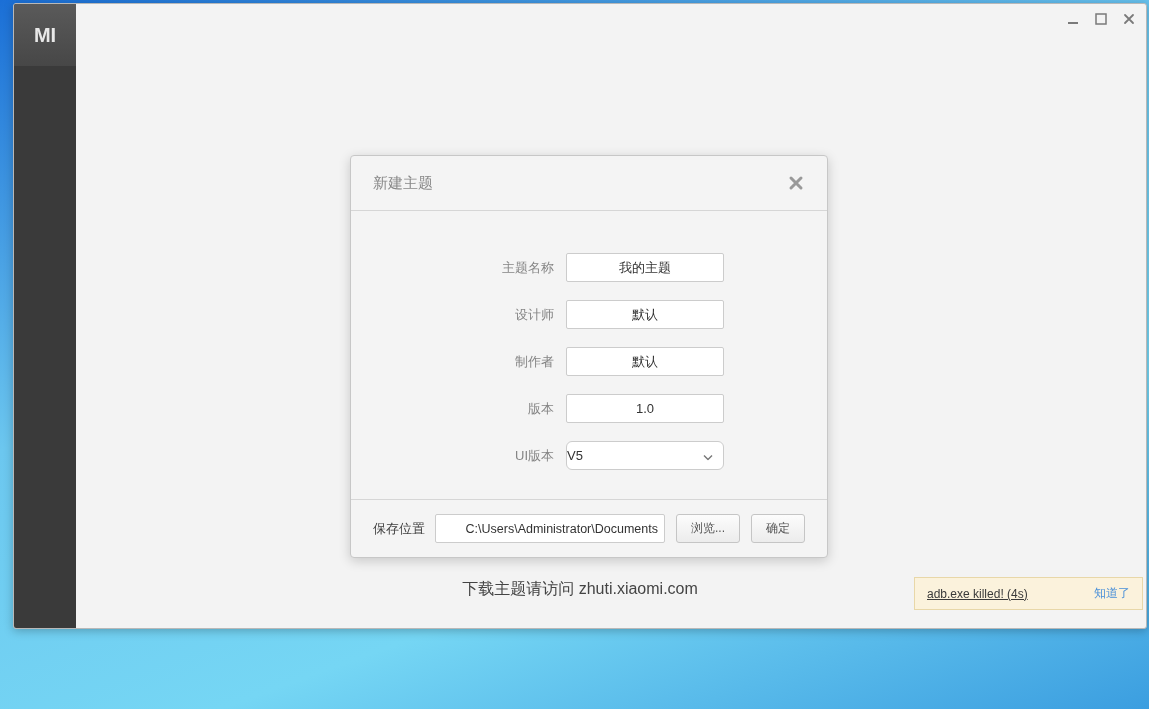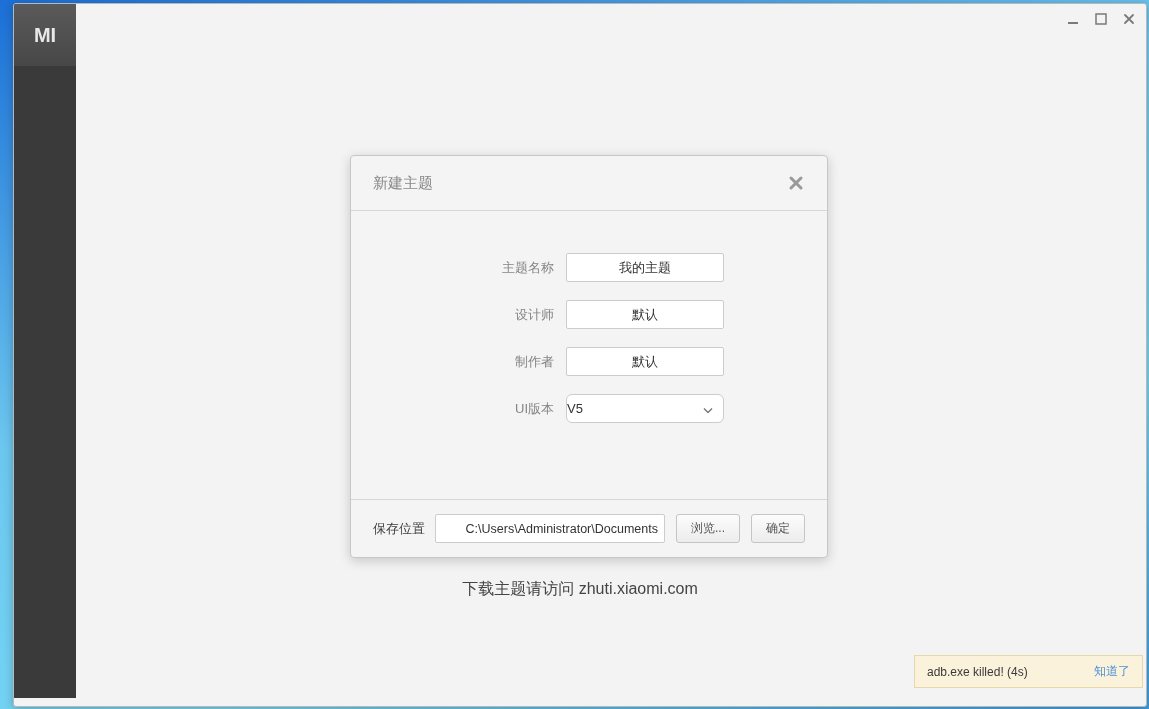--- a/index.html
+++ b/index.html
@@ -9,21 +9,21 @@
   height: 709px;
   overflow: hidden;
   position: relative;
   background: linear-gradient(160deg, #1b6fd6 0%, #6cc7ef 40%, #75d6f4 70%, #3b9ee0 100%);
 }
 .app-window {
   position: absolute;
   top: 3px;
   left: 13px;
   width: 1134px;
-  height: 704px;
+  height: 626px;
   background: #f3f3f3;
   border: 1px solid #b8b8b8;
   border-radius: 3px;
   overflow: hidden;
   box-shadow: 0 2px 10px rgba(0,0,0,0.25);
 }
 .titlebar {
   height: 36px;
   position: relative;
 }
@@ -205,21 +205,21 @@
   width: 229px;
   height: 33px;
   background: #fbf2dc;
   border: 1px solid #e8d7a8;
   display: flex;
   align-items: center;
   justify-content: space-between;
   padding: 0 12px;
   font-size: 12px;
 }
-.toast-msg { color: #3a3a3a; }
+.toast-msg { color: #3a3a3a; text-decoration: underline; }
 .toast-link { color: #4a90d9; cursor: pointer; }
 </style>
 </head>
 <body>
 
 <div class="app-window">
 
   <div class="sidebar">
     <div class="mi-logo">
       <span>MI</span>
@@ -266,20 +266,24 @@
       <div class="form-row">
         <div class="form-label">设计师</div>
         <input class="form-input" value="默认" style="">
       </div>
 
       <div class="form-row">
         <div class="form-label">制作者</div>
         <input class="form-input" value="默认" style="">
       </div>
 
+      <div class="form-row">
+        <div class="form-label">版本</div>
+        <input class="form-input" value="1.0" style="">
+      </div>
 
       <div class="form-row">
         <div class="form-label">UI版本</div>
         <div class="form-select">
           <span>V5</span>
           <span class="chev">
             <svg width="10" height="6" viewBox="0 0 10 6">
                 <path d="M1 1 L5 5 L9 1" fill="none" stroke="currentColor" stroke-width="1.4"></path>
               </svg>
           </span>

